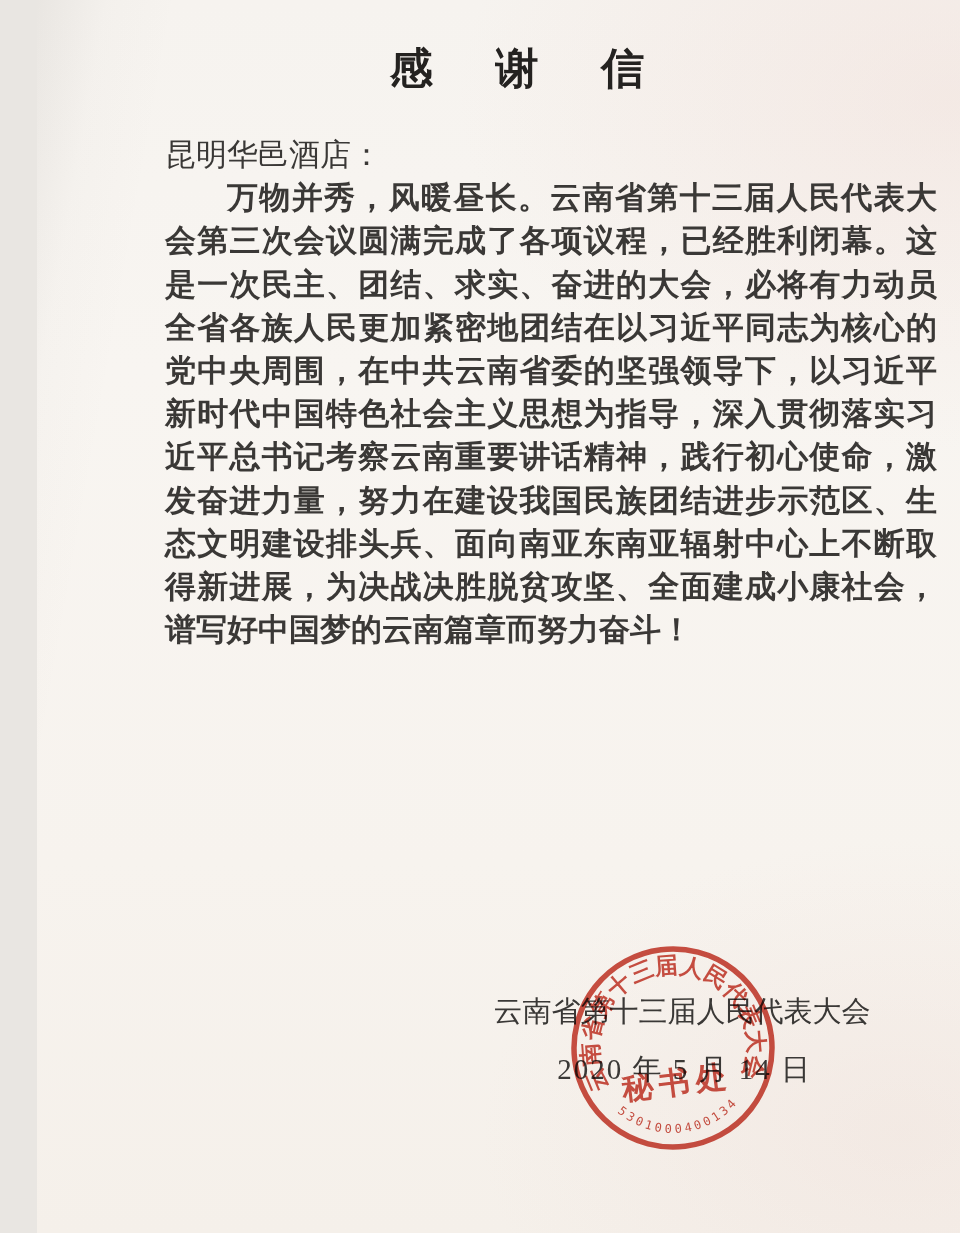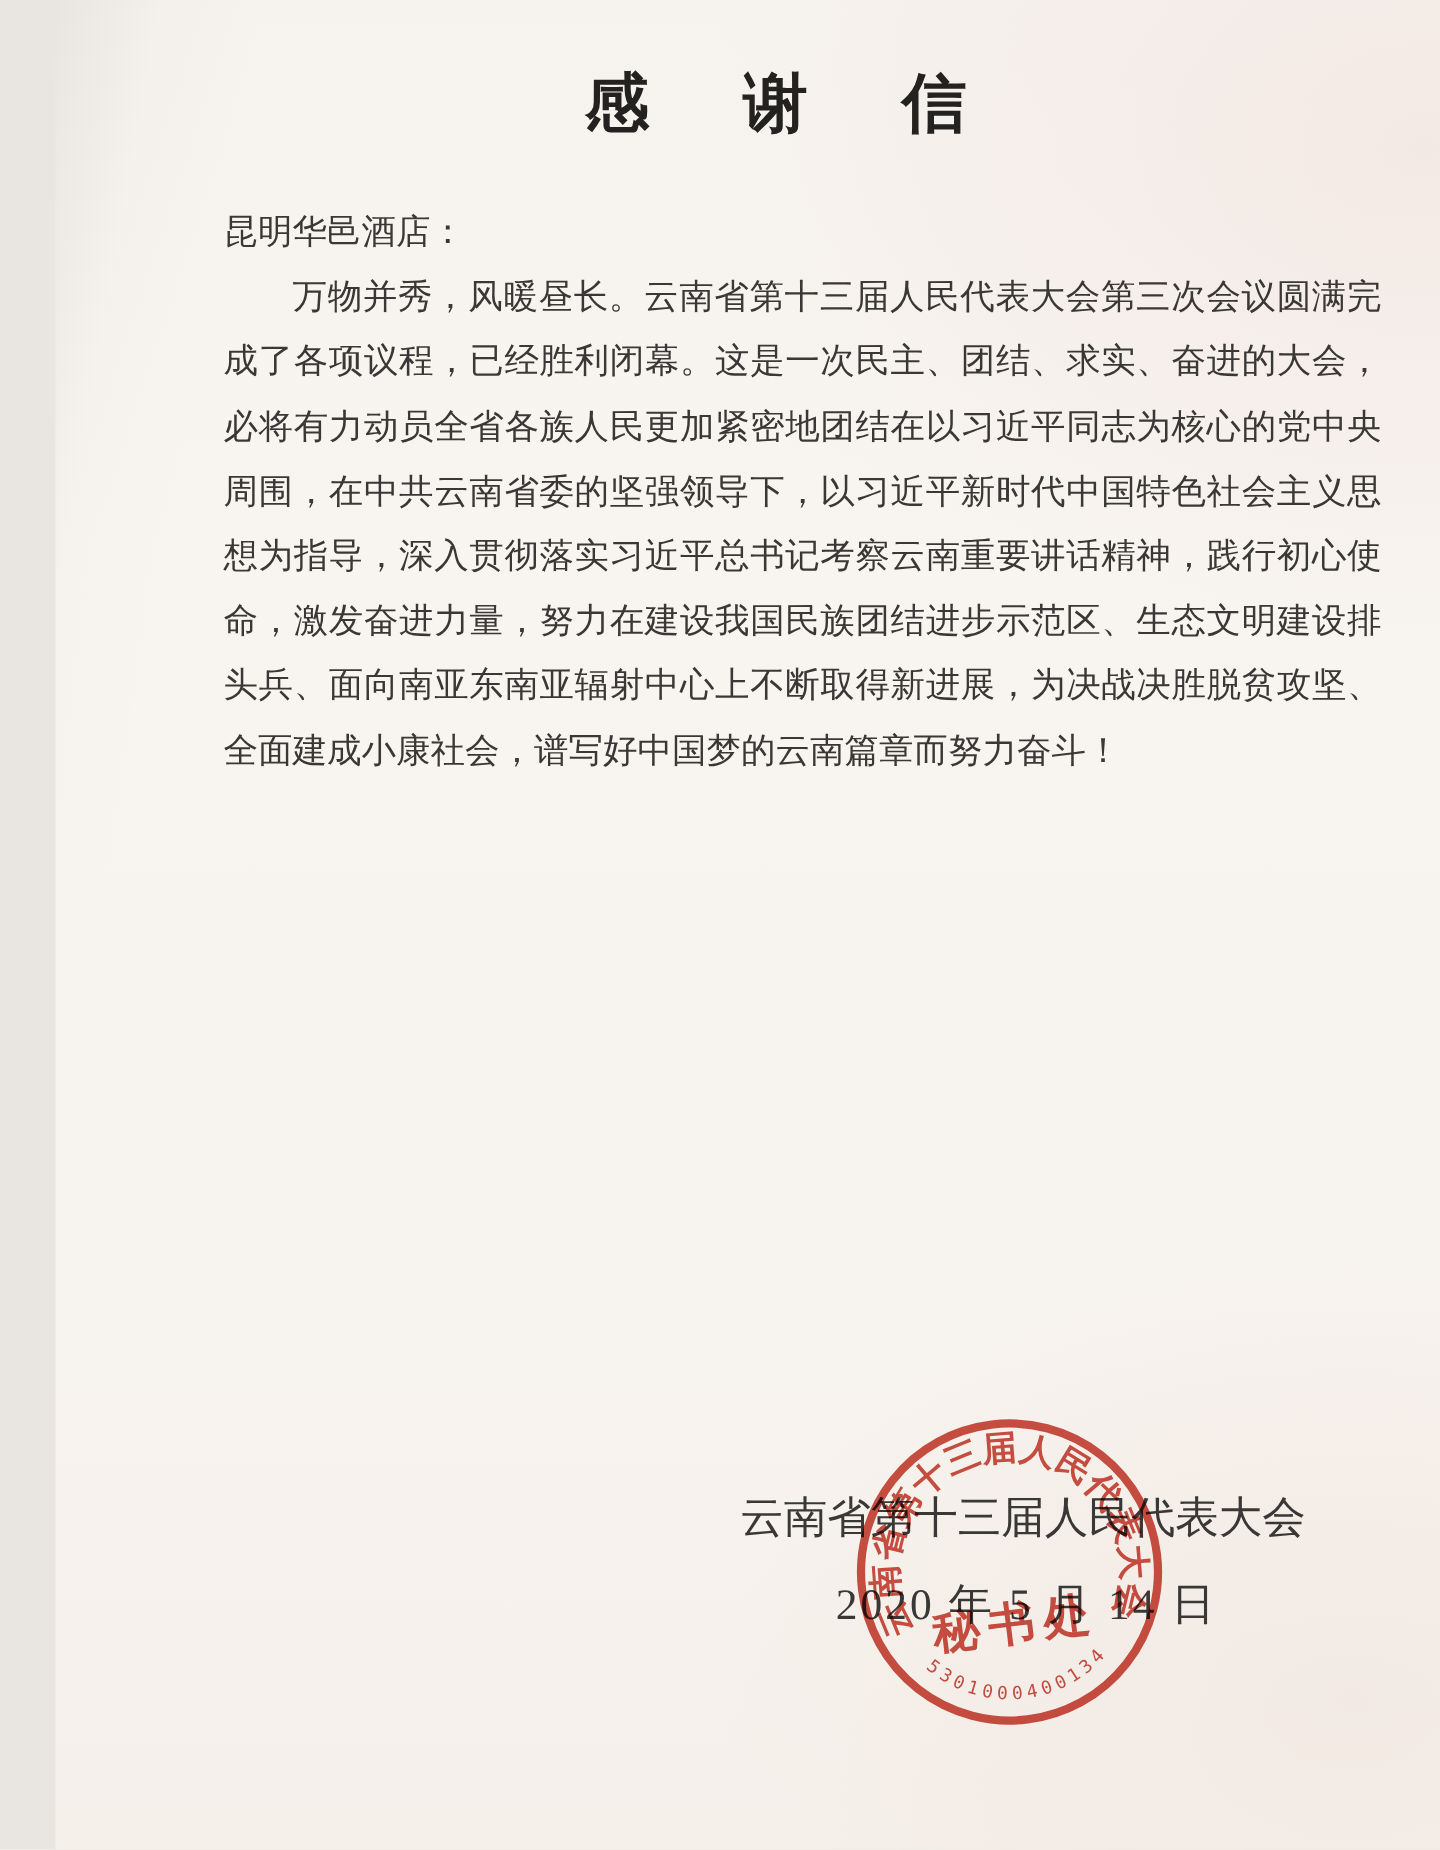--- a/index.html
+++ b/index.html
@@ -26,31 +26,32 @@
     text-align: center;
     font-size: 43px;
     font-weight: bold;
     letter-spacing: 26px;
     padding-left: 26px;
     box-sizing: border-box;
     color: #242220;
   }
   .body-text {
     position: absolute;
-    top: 133px; left: 112px;
+    top: 133px; left: 128px;
     width: 772px;
-    font-size: 23px;
+    font-size: 31px;
     line-height: 43.2px;
     color: #3a3836;
   }
   .salutation { margin: 0; }
   .body-text p.para {
     margin: 0;
     text-indent: 2em;
     text-align: justify;
+    font-weight: bold;
   }
   .signature {
     position: absolute;
     top: 992px; left: 430px;
     width: 420px;
     text-align: center;
     font-size: 29px;
     color: #3a3836;
   }
   .signature .sig-line1 { margin: 0 0 0 10px; }

